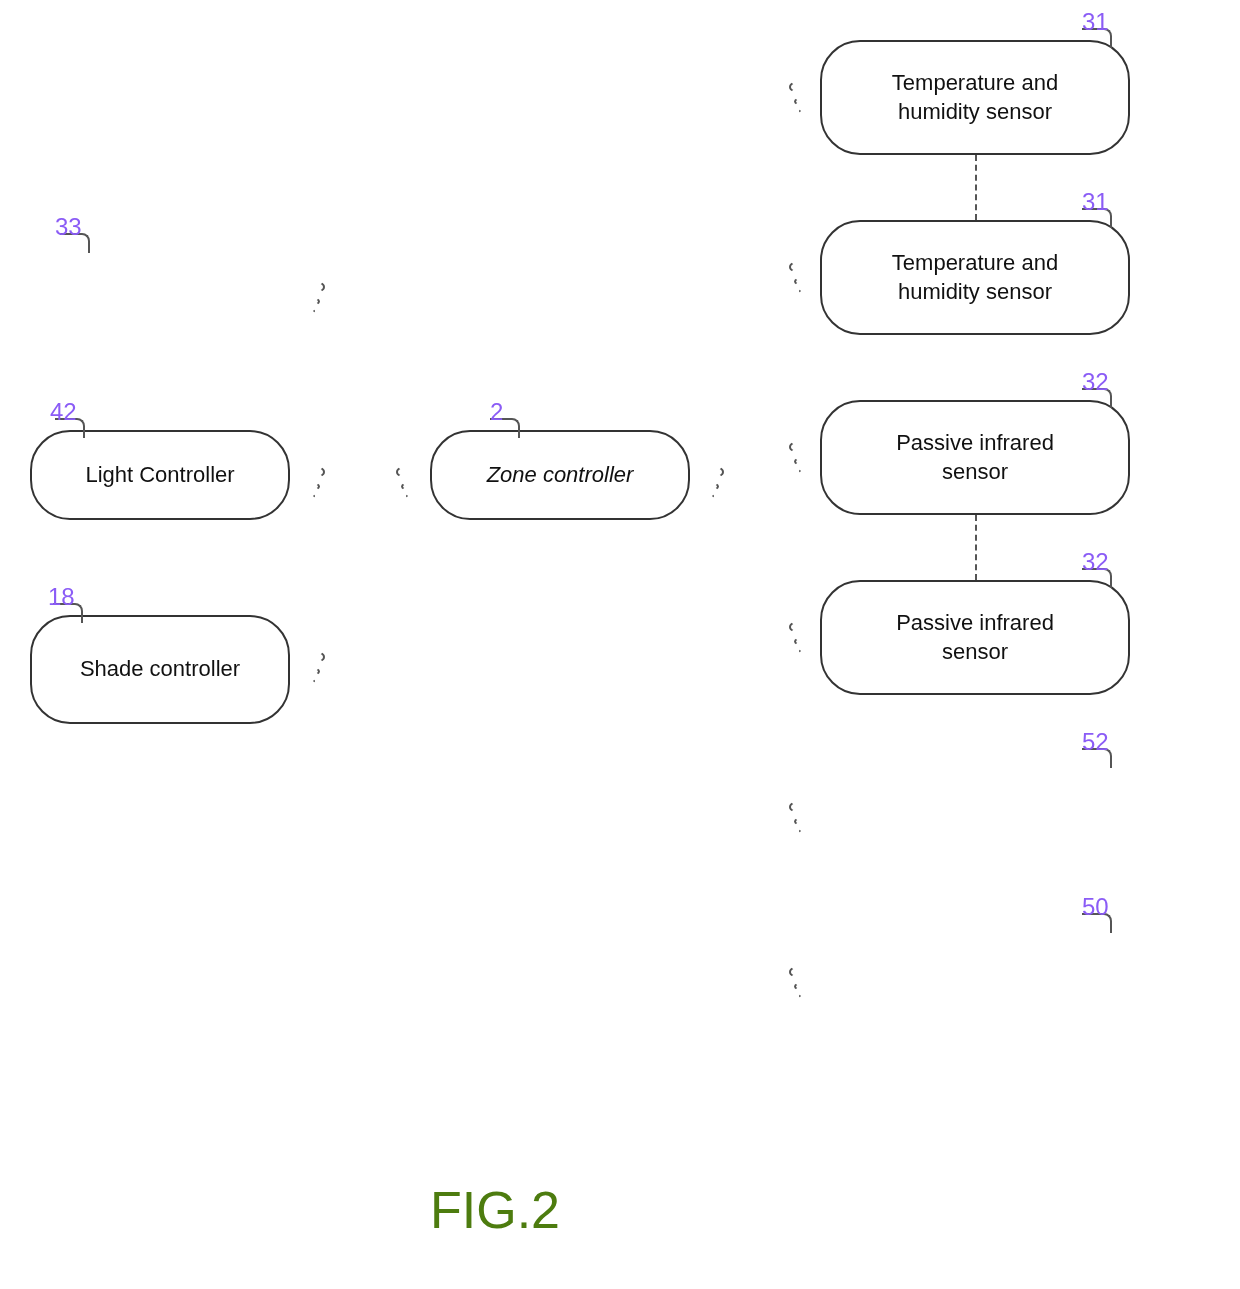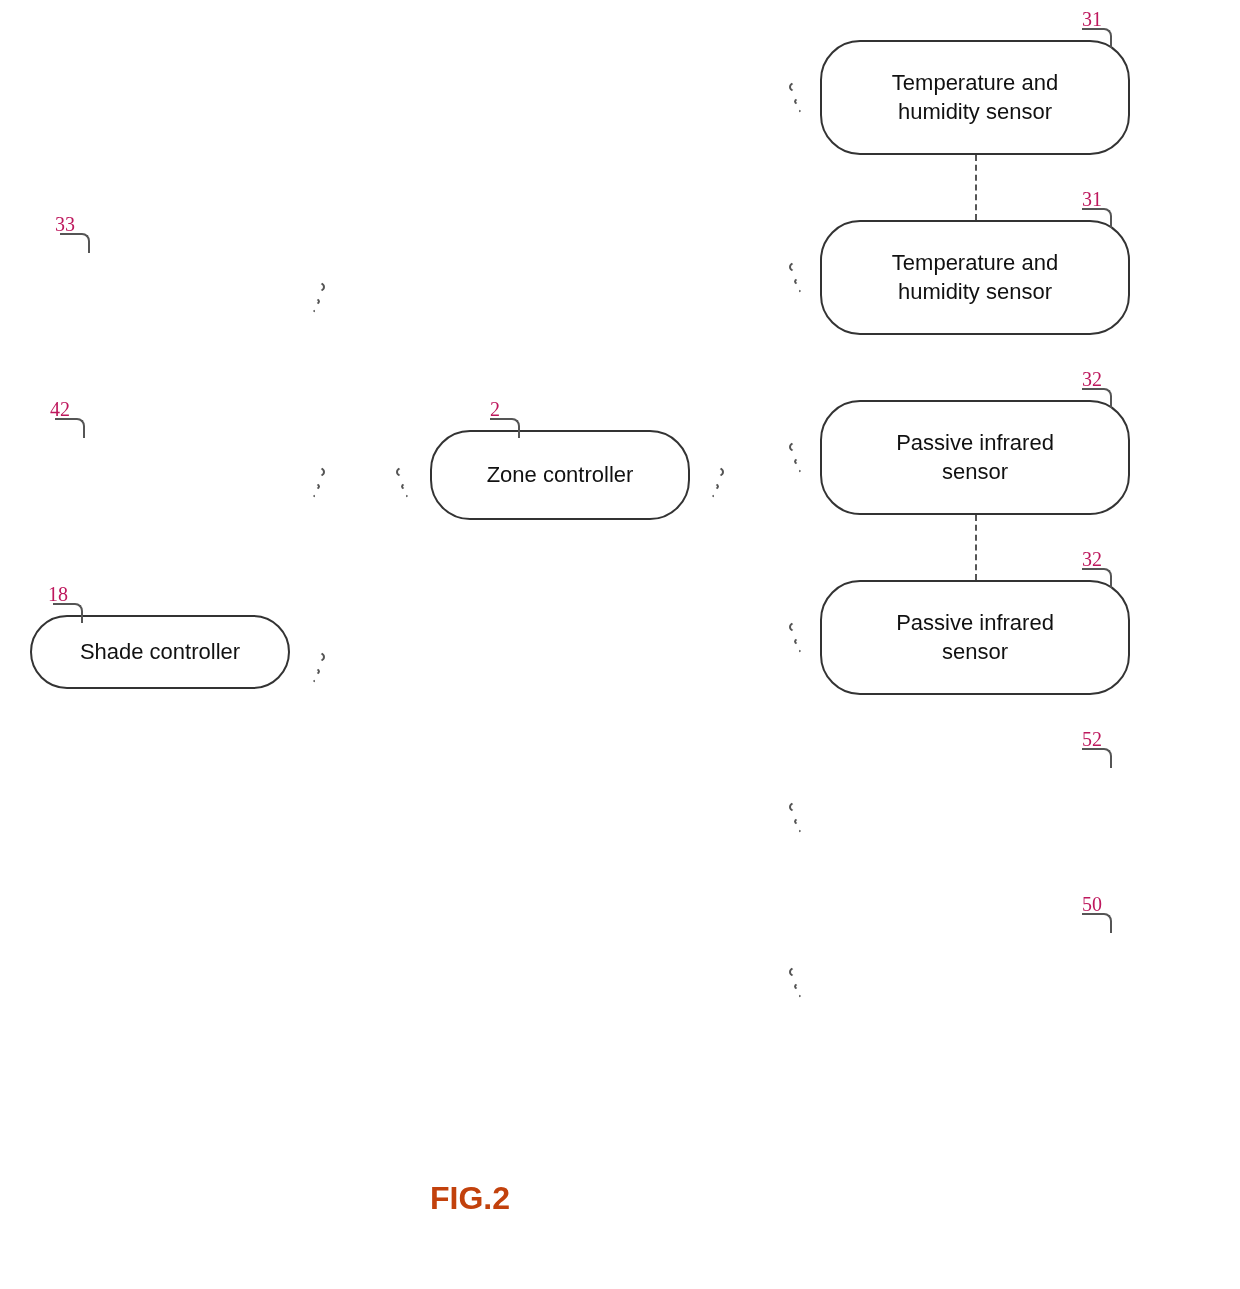--- a/index.html
+++ b/index.html
@@ -30,23 +30,22 @@
       font-size: 22px;
       font-weight: normal;
       color: #111;
       background: #fff;
       line-height: 1.3;
     }
 
     
     .ref-label {
       position: absolute;
-      font-size: 20px;
-      color: #be185d;
-      font-family: Liberation Serif, serif;
+      font-size: 24px;
+      color: #8b5cf6;
     }
 
     
     .wifi-icon {
       position: absolute;
       display: flex;
       flex-direction: column;
       align-items: center;
       justify-content: flex-end;
       gap: 2px;
@@ -61,23 +60,23 @@
 
     
     .dotted-line {
       position: absolute;
       border-left: 2px dashed #555;
     }
 
     
     .fig-label {
       position: absolute;
-      font-size: 32px;
-      font-weight: bold;
-      color: #c2410c;
+      font-size: 52px;
+      font-weight: normal;
+      color: #4d7c0f;
     }
 
     
     .ref-curve {
       position: absolute;
       width: 30px;
       height: 20px;
       border-top: 2px solid #555;
       border-right: 2px solid #555;
       border-radius: 0 8px 0 0;
@@ -91,44 +90,47 @@
 
   <div class="ref-curve" style="left:60px; top:233px;"></div>
   <span class="ref-label" style="left:55px; top:213px;">33</span>
 
   <div class="wifi-icon" style="left:296px; top:268px; width:30px; height:45px;">
     <div class="wifi-arc" style="width:28px; height:14px; margin-bottom:1px;"></div>
     <div class="wifi-arc" style="width:18px; height:9px; margin-bottom:1px;"></div>
     <div class="wifi-arc" style="width:8px; height:4px;"></div>
   </div>
 
+  <div class="node" style="left:30px; top:430px; width:260px; height:90px;">
+    <span>Light Controller</span>
+  </div>
 
   <div class="ref-curve" style="left:55px; top:418px;"></div>
   <span class="ref-label" style="left:50px; top:398px;">42</span>
 
   <div class="wifi-icon" style="left:296px; top:453px; width:30px; height:45px;">
     <div class="wifi-arc" style="width:28px; height:14px; margin-bottom:1px;"></div>
     <div class="wifi-arc" style="width:18px; height:9px; margin-bottom:1px;"></div>
     <div class="wifi-arc" style="width:8px; height:4px;"></div>
   </div>
 
-  <div class="node" style="left:30px; top:615px; width:260px; height:74px;">
+  <div class="node" style="left:30px; top:615px; width:260px; height:109px;">
     <span>Shade controller</span>
   </div>
 
   <div class="ref-curve" style="left:53px; top:603px;"></div>
   <span class="ref-label" style="left:48px; top:583px;">18</span>
 
   <div class="wifi-icon" style="left:296px; top:638px; width:30px; height:45px;">
     <div class="wifi-arc" style="width:28px; height:14px; margin-bottom:1px;"></div>
     <div class="wifi-arc" style="width:18px; height:9px; margin-bottom:1px;"></div>
     <div class="wifi-arc" style="width:8px; height:4px;"></div>
   </div>
 
-  <div class="node" style="left:430px; top:430px; width:260px; height:90px;">
+  <div class="node" style="left:430px; top:430px; width:260px; height:90px;font-style:italic;">
     <span>Zone controller</span>
   </div>
 
   <div class="ref-curve" style="left:490px; top:418px;"></div>
   <span class="ref-label" style="left:490px; top:398px;">2</span>
 
   <div class="wifi-icon" style="left:395px; top:453px; width:30px; height:45px;">
     <div class="wifi-arc" style="width:28px; height:14px; margin-bottom:1px; transform:scaleX(-1);"></div>
     <div class="wifi-arc" style="width:18px; height:9px; margin-bottom:1px; transform:scaleX(-1);"></div>
     <div class="wifi-arc" style="width:8px; height:4px; transform:scaleX(-1);"></div>

